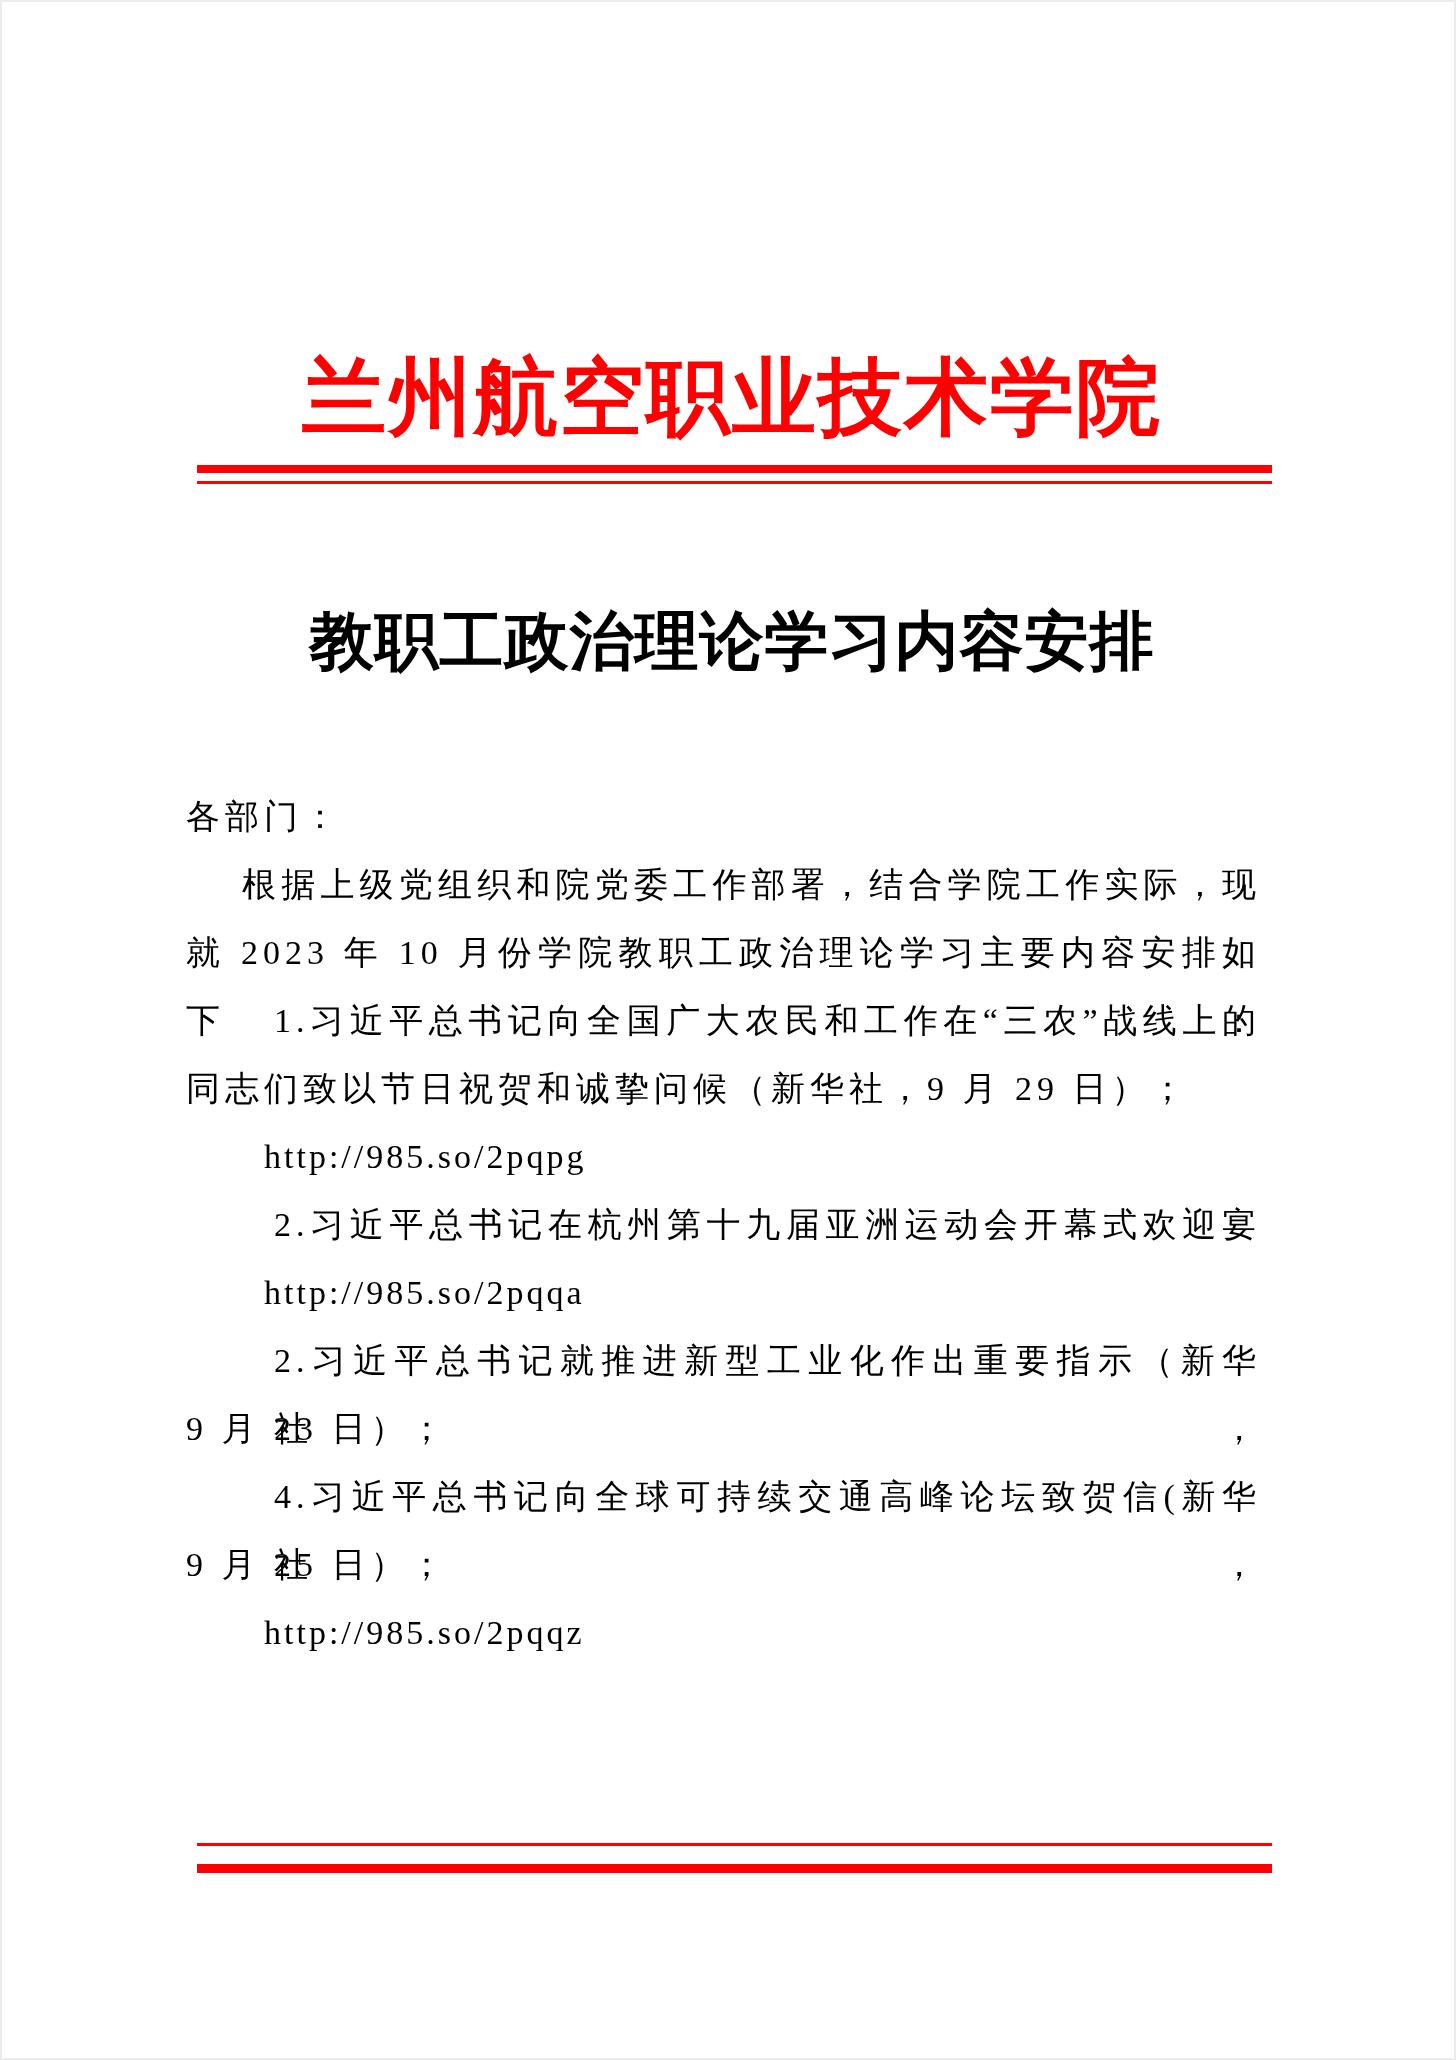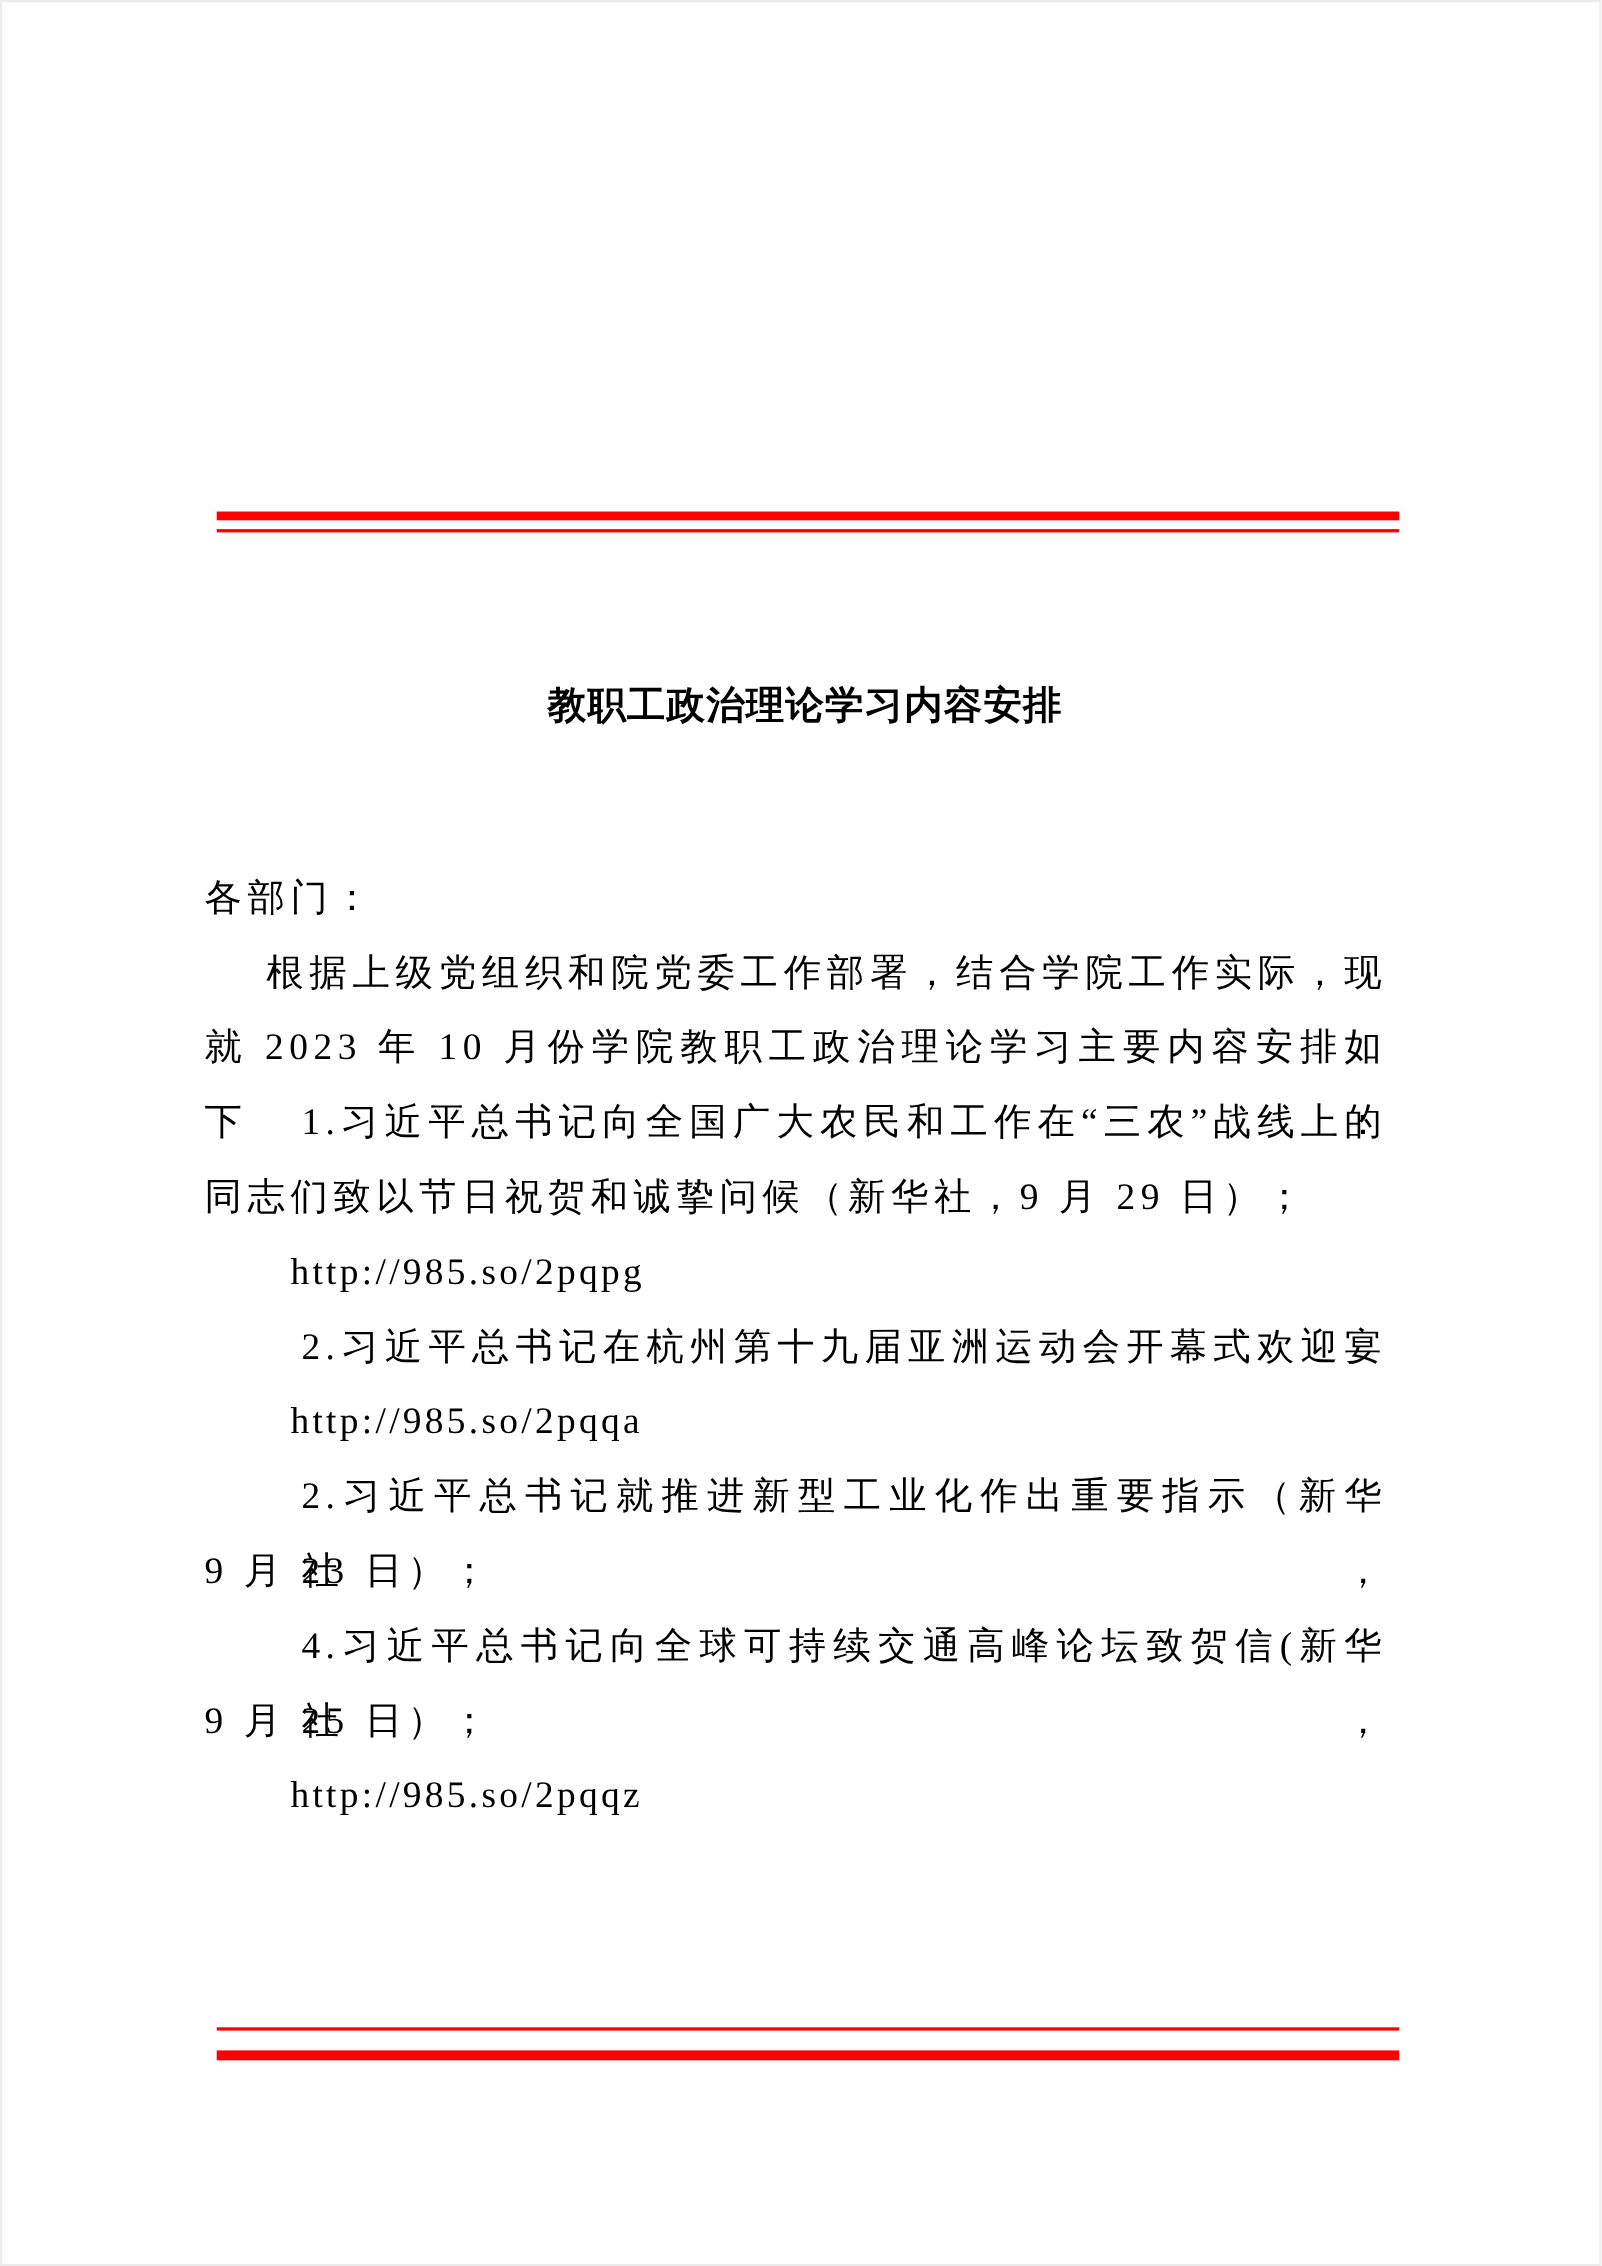--- a/index.html
+++ b/index.html
@@ -43,21 +43,21 @@
   .rule-footer-thin  { top: 1841px; height: 3px; }
   .rule-footer-thick { top: 1862px; height: 9px; }
   .doc-title {
     position: absolute;
     top: 608px;
     left: 190px;
     width: 1080px;
     height: 64px;
     line-height: 64px;
     text-align: center;
-    font-size: 35px;
+    font-size: 64px;
     font-weight: bold;
     letter-spacing: 1px;
     color: #000000;
     white-space: nowrap;
   }
   .body-block {
     position: absolute;
     top: 781px;
     left: 184px;
     width: 1075px;
@@ -79,20 +79,21 @@
   .indent-para { padding-left: 56px; }
   .indent-item { padding-left: 88px; }
   .indent-url  { padding-left: 78px; }
   .url { letter-spacing: 3px; }
 </style>
 </head>
 <body>
 
 <div class="page">
 
+  <div class="letterhead-title">兰州航空职业技术学院</div>
 
   <div class="rule rule-header-thick"></div>
   <div class="rule rule-header-thin"></div>
 
   <div class="doc-title">教职工政治理论学习内容安排</div>
 
   <div class="body-block">
     <div class="line">各部门：</div>
     <div class="line flush indent-para">根据上级党组织和院党委工作部署，结合学院工作实际，现</div>
     <div class="line flush">就 2023 年 10 月份学院教职工政治理论学习主要内容安排如下：</div>

